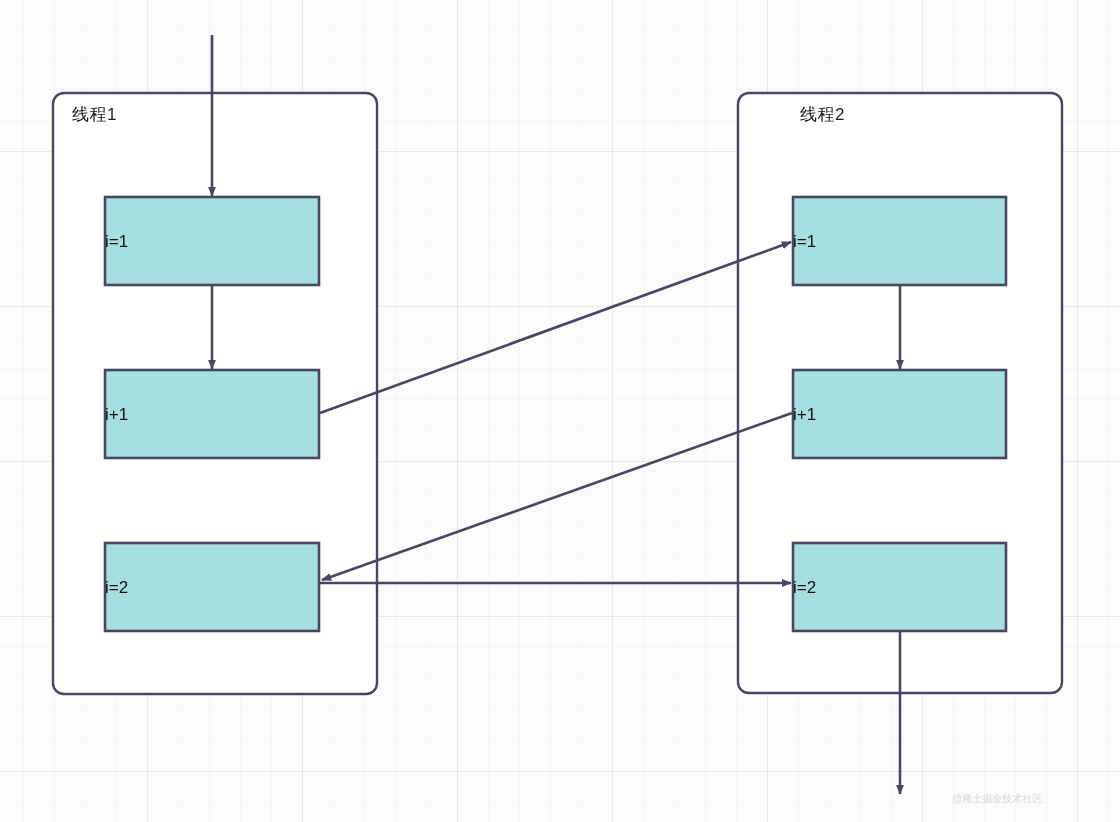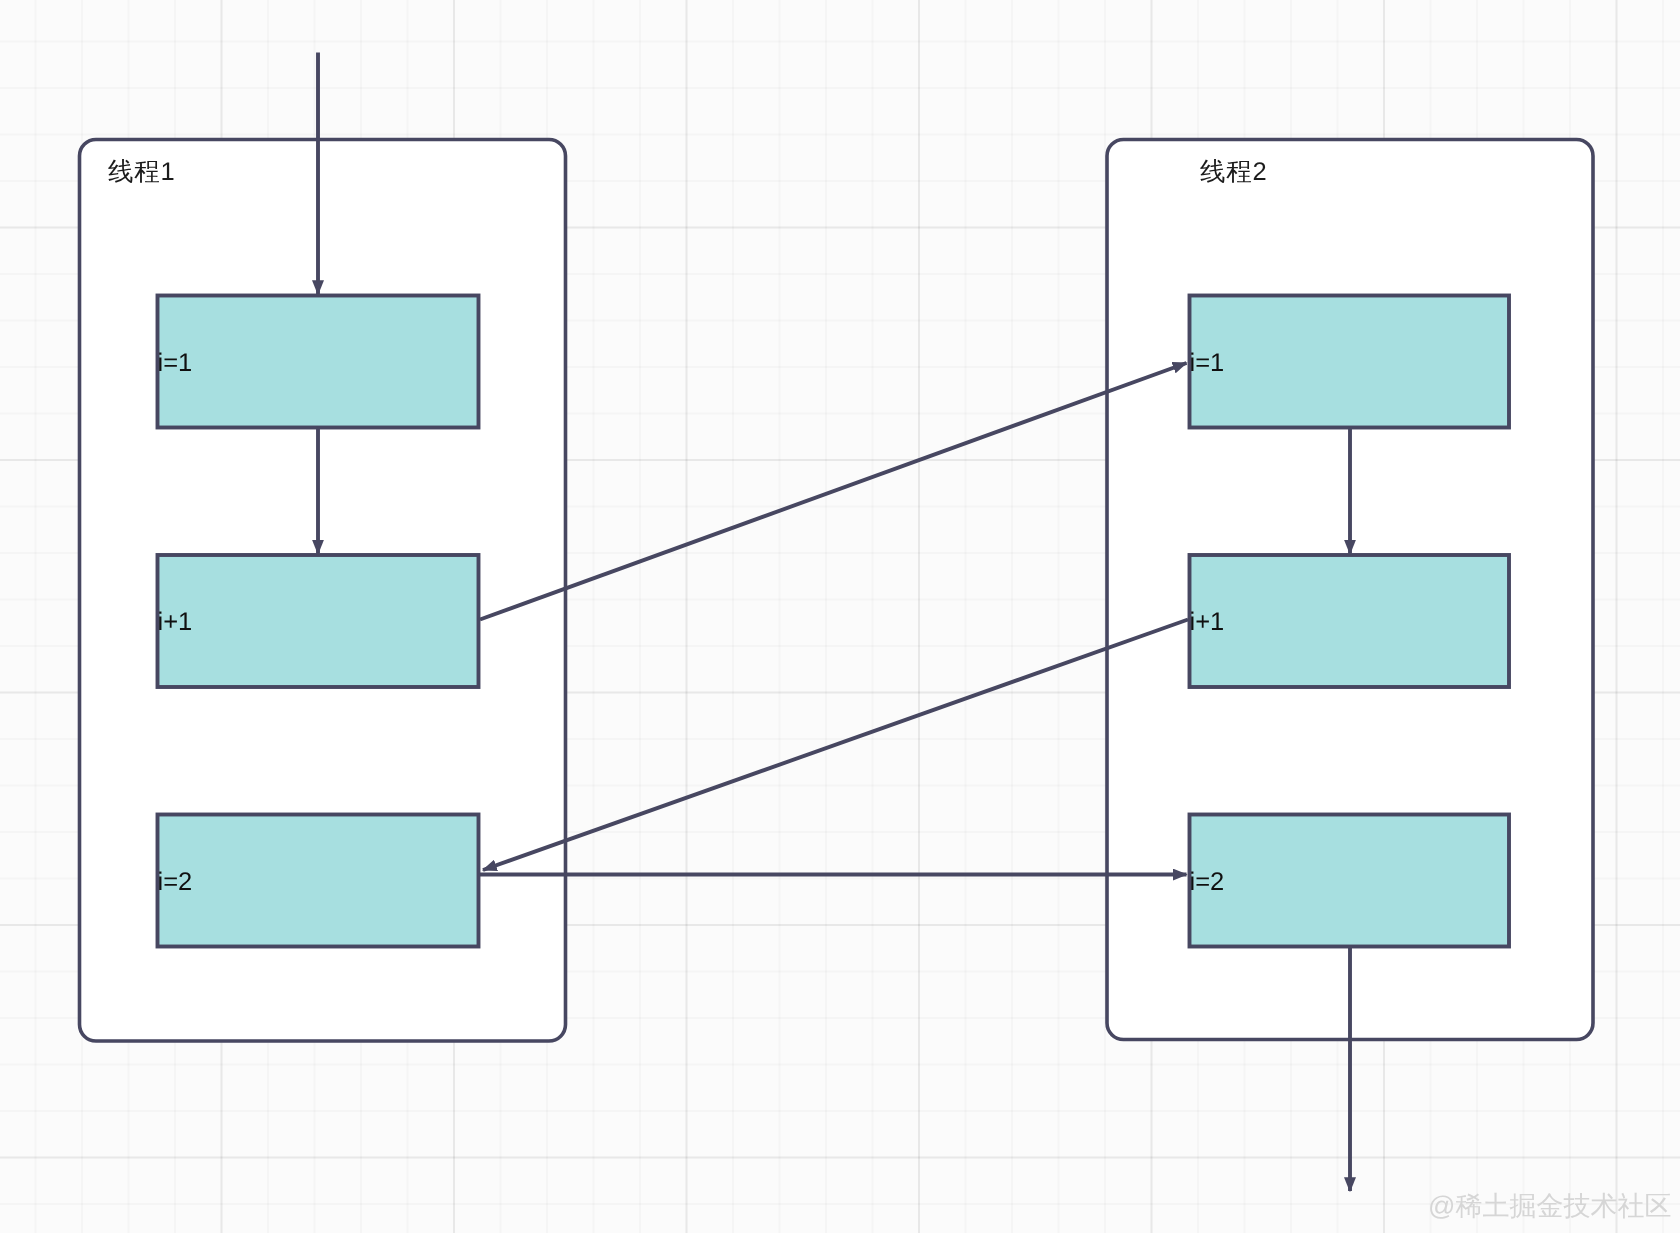--- a/index.html
+++ b/index.html
@@ -45,21 +45,21 @@
     position: absolute;
     font-size: 17px;
     color: #101010;
     white-space: nowrap;
     font-family: "Liberation Sans", "DejaVu Sans", sans-serif;
   }
   .watermark {
     position: absolute;
     left: 952px;
     top: 792px;
-    font-size: 18px;
+    font-size: 10px;
     color: #d6d6d6;
     white-space: nowrap;
     font-family: "Liberation Sans", "DejaVu Sans", sans-serif;
     user-select: none;
   }
 </style>
 </head>
 <body>
 
 <div id="canvas">

